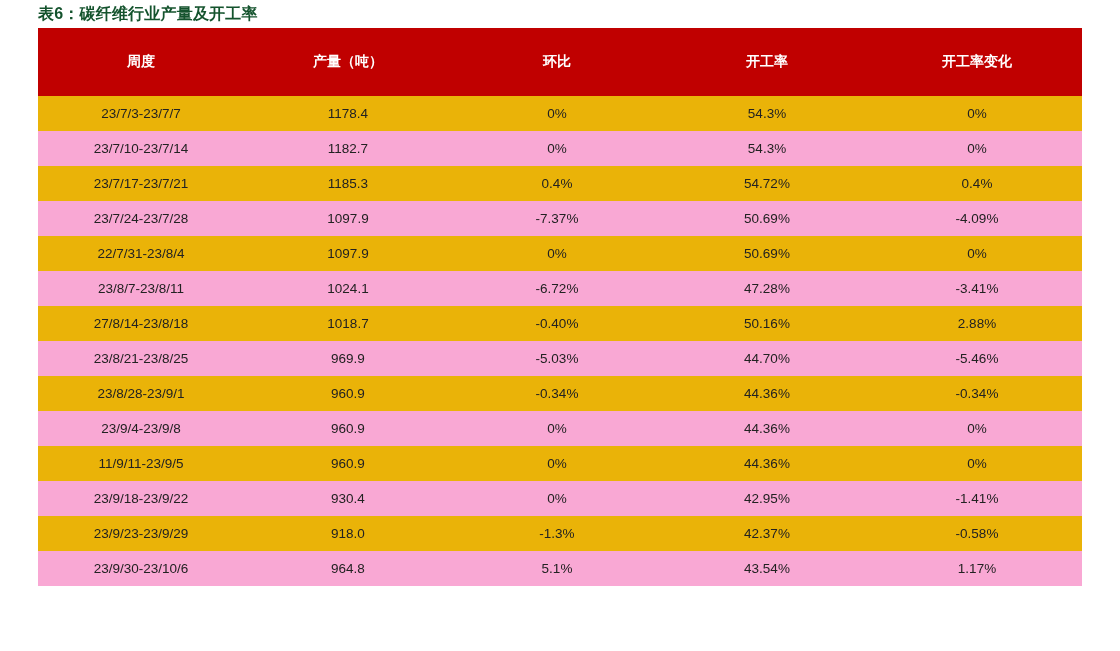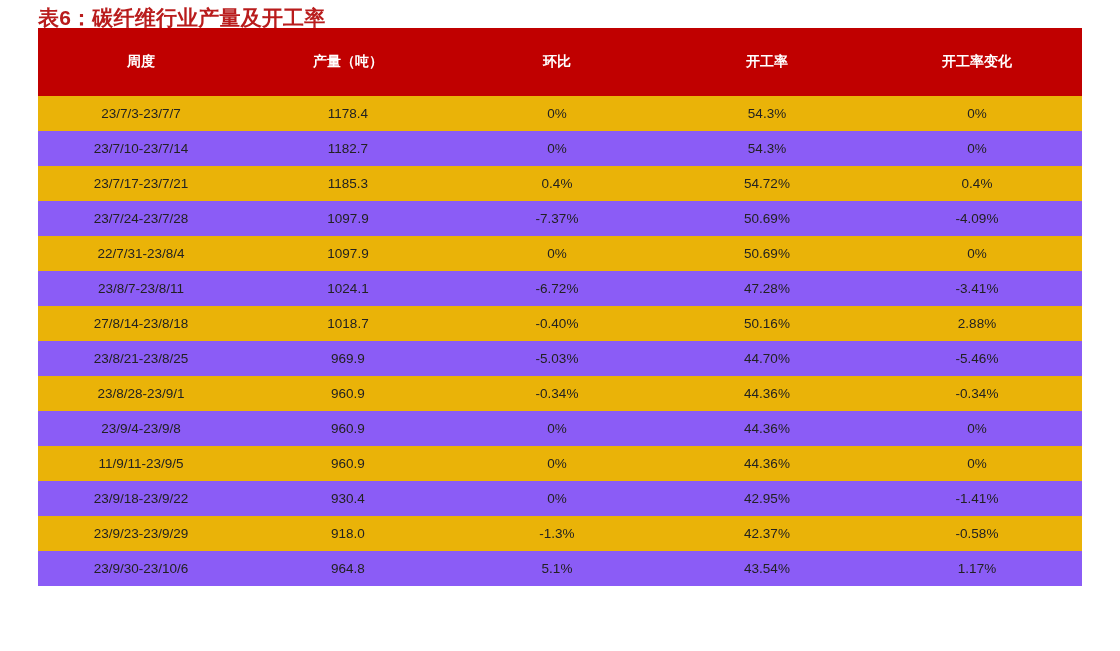--- a/index.html
+++ b/index.html
@@ -18,24 +18,24 @@
     position: relative;
     width: 1120px;
     height: 651px;
     box-sizing: border-box;
     padding: 0;
   }
   .caption {
     position: absolute;
     left: 38px;
     top: 4px;
-    font-size: 21px;
+    font-size: 16px;
     font-weight: bold;
     letter-spacing: 0.2px;
-    color: #b91c1c;
+    color: #14532d;
     white-space: nowrap;
     text-align: right;
   }
   table.data-table {
     position: absolute;
     left: 38px;
     top: 28px;
     width: 1044px;
     border-collapse: collapse;
     table-layout: fixed;
@@ -58,21 +58,21 @@
     text-align: center;
     vertical-align: middle;
     border: none;
     padding: 0;
     font-weight: normal;
   }
   table.data-table tbody tr.odd td {
     background: #eab308;
   }
   table.data-table tbody tr.even td {
-    background: #8b5cf6;
+    background: #f9a8d4;
   }
   col.c0 { width: 206px; }
   col.c1 { width: 208px; }
   col.c2 { width: 210px; }
   col.c3 { width: 210px; }
   col.c4 { width: 210px; }
 </style>
 </head>
 <body>
 

